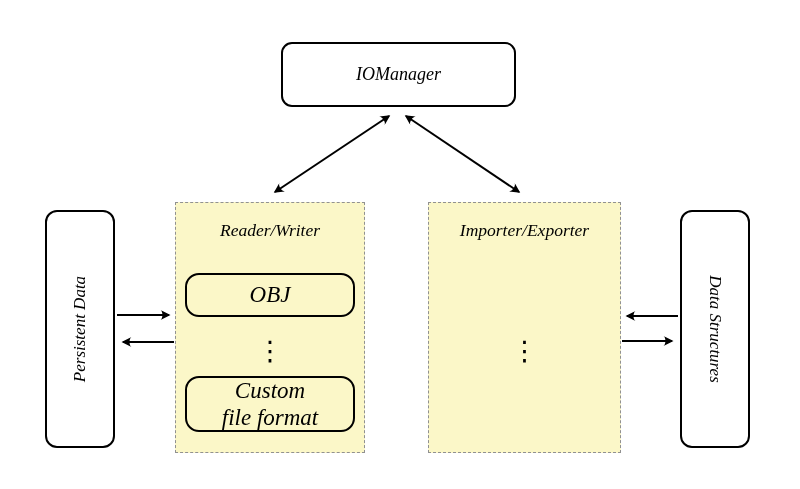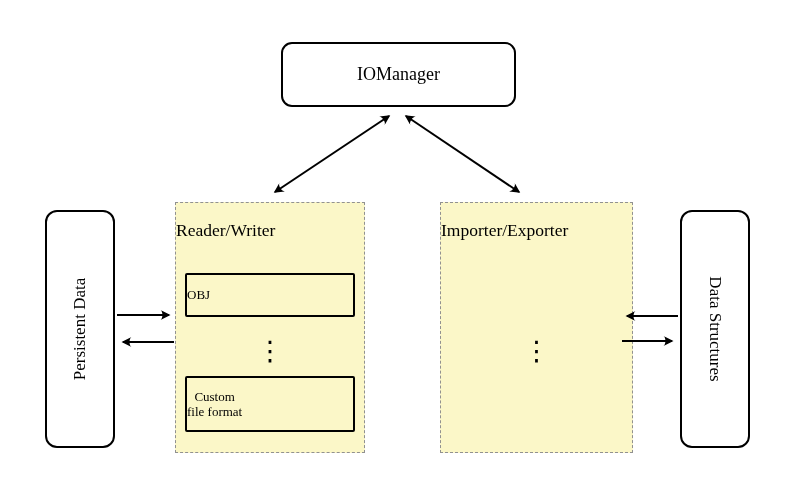--- a/index.html
+++ b/index.html
@@ -5,20 +5,21 @@
   html, body { margin: 0; padding: 0; background: #ffffff; }
 
   #stage {
     position: relative;
     width: 800px;
     height: 489px;
     background: var(--background, #ffffff);
     font-family: "Liberation Serif", "DejaVu Serif", serif;
     color: var(--text, #000000);
     overflow: hidden;
+    font-style: italic;
   }
 
   
   .rnode {
     position: absolute;
     box-sizing: border-box;
     background: var(--node-fill, #ffffff);
     border: 2.5px solid var(--node-border, #000000);
     border-radius: 11px;
     display: flex;
@@ -49,40 +50,42 @@
   
   .container {
     position: absolute;
     box-sizing: border-box;
     top: 202px;
     height: 251px;
     background: var(--container-fill, #fbf7c8);
     border: 1.5px dashed var(--container-border, #919191);
   }
   #reader-writer    { left: 175px; width: 190px; }
-  #importer-exporter{ left: 428px; width: 193px; margin-left: 12px; }
+  #importer-exporter{ left: 428px; width: 193px; }
 
   .container .title {
     position: absolute;
     top: 17px; left: 0;
     width: 100%;
+    text-align: center;
     font-size: 17.5px;
   }
 
   .item-box {
     position: absolute;
     left: 9px; right: 9px;
     box-sizing: border-box;
     border: 2.5px solid var(--node-border, #000000);
-    border-radius: 2px;
+    border-radius: 14px;
     background: var(--container-fill, #fbf7c8);
     display: flex;
     align-items: center;
+    justify-content: center;
     text-align: center;
-    font-size: 13px;
+    font-size: 23px;
     line-height: 1.18;
   }
   .item-top    { top: 70px;  height: 44px; }
   .item-bottom { top: 173px; height: 56px; }
   .two-line .line { display: block; }
 
   .vdots {
     position: absolute;
     top: 124px; left: 0;
     width: 100%;

